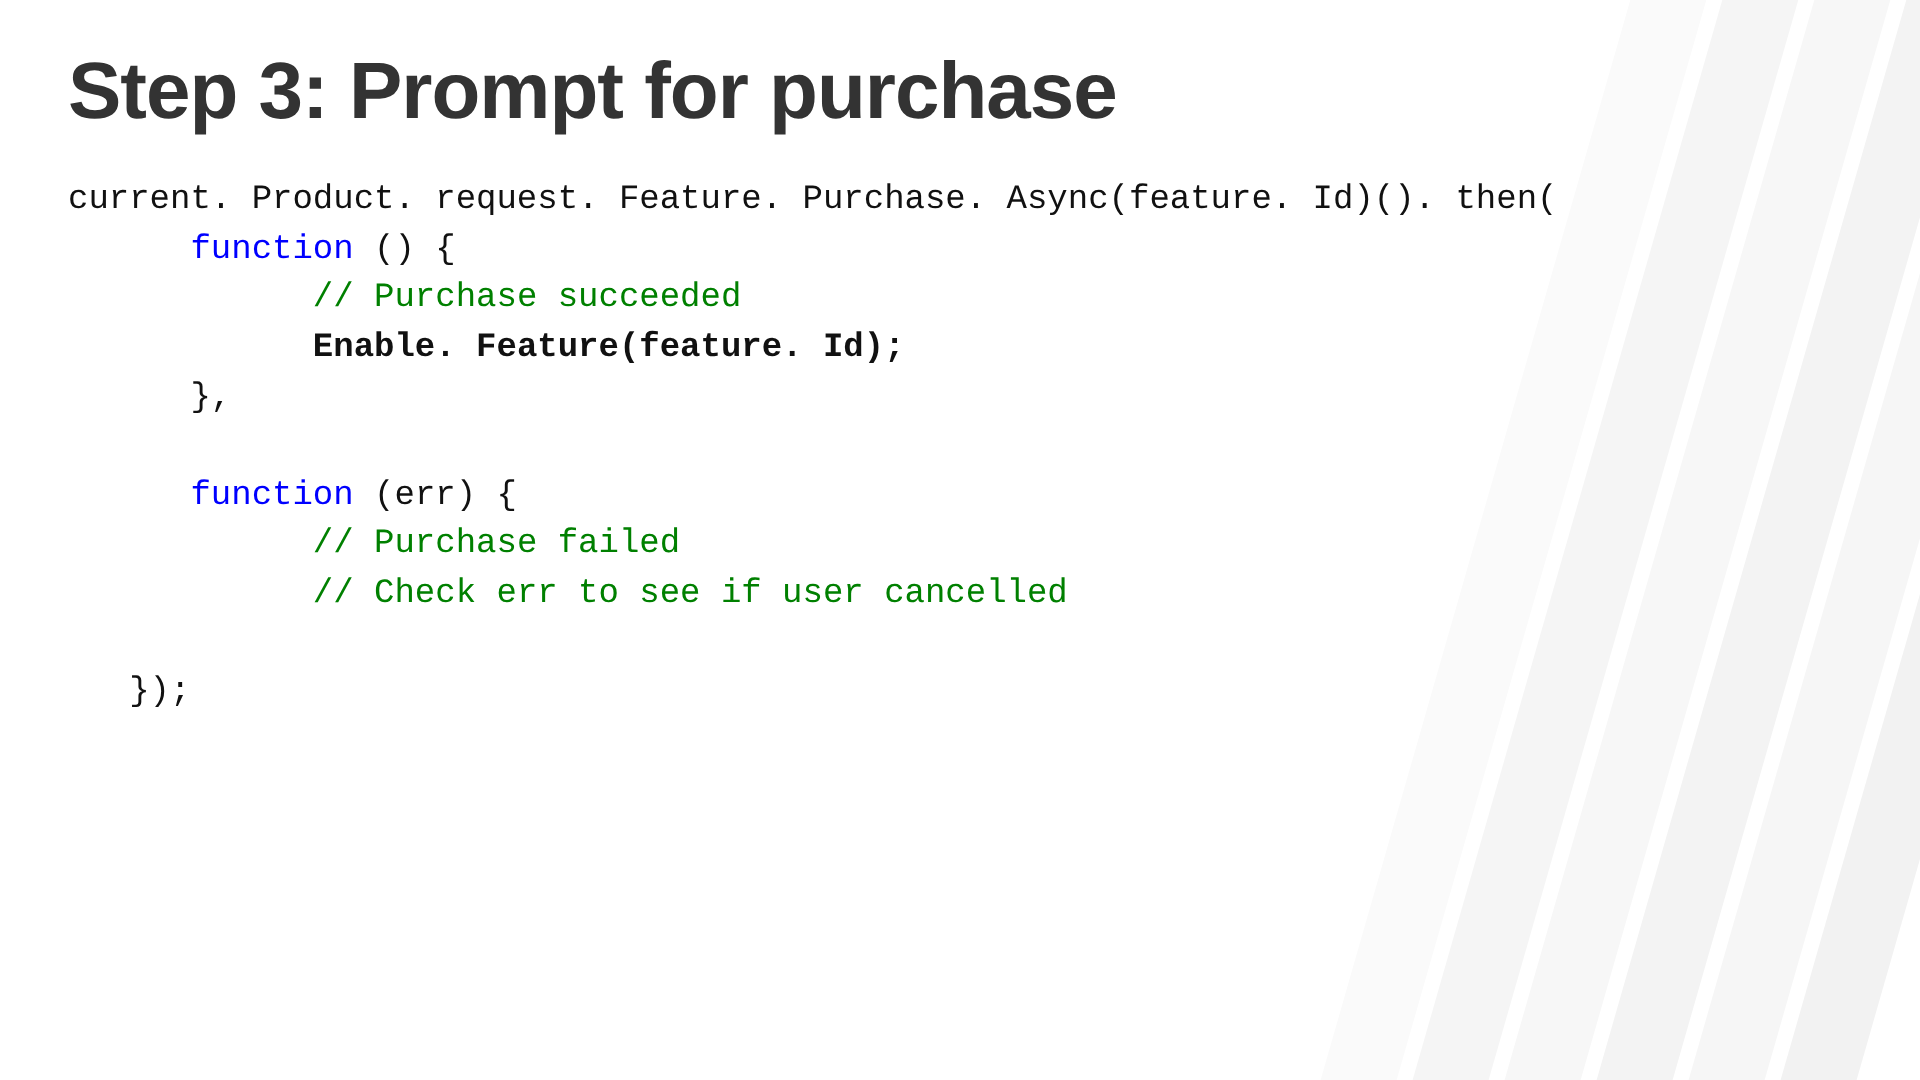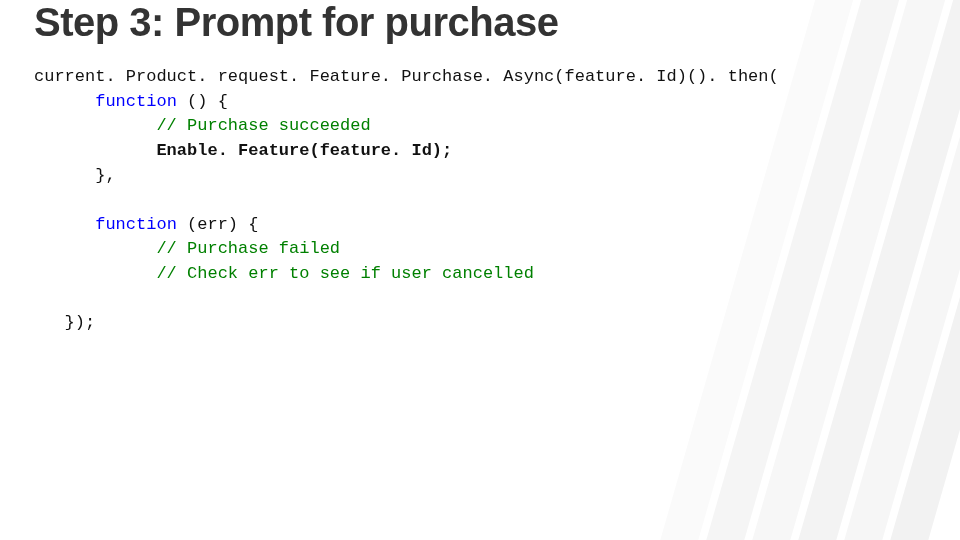--- a/index.html
+++ b/index.html
@@ -30,21 +30,21 @@
   }
   .stripe.s1 { right: 0;   background:#f2f2f2; }
   .stripe.s2 { right: 46px; background:#f6f6f6; }
   .stripe.s3 { right: 92px; background:#f3f3f3; }
   .stripe.s4 { right: 138px; background:#f7f7f7; }
   .stripe.s5 { right: 184px; background:#f5f5f5; }
   .stripe.s6 { right: 230px; background:#fafafa; }
 
   .content {
     position: relative;
-    padding: 0 34px;
+    padding: 24px 34px;
   }
 
   h1.title {
     margin: 0 0 20px 0;
     font-size: 40px;
     font-weight: 700;
     color: #333333;
     letter-spacing: -0.5px;
   }
 

